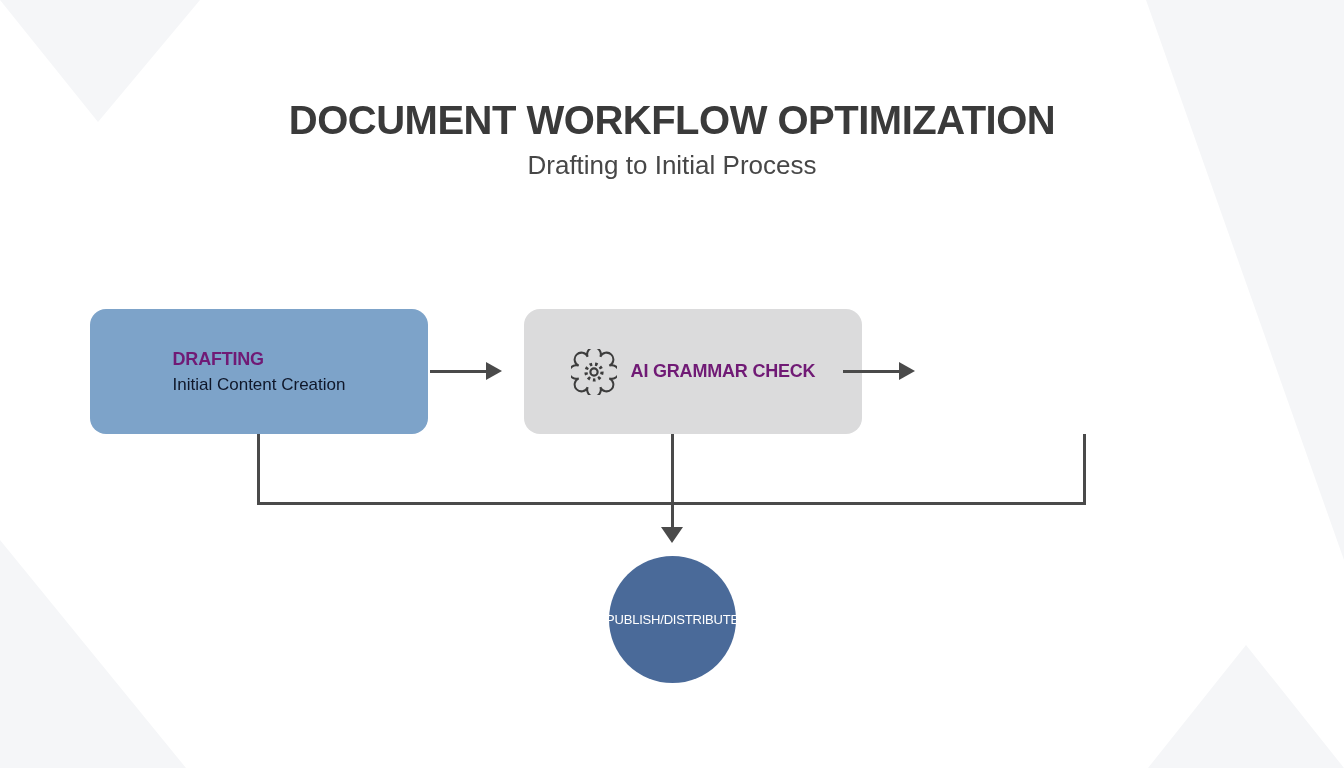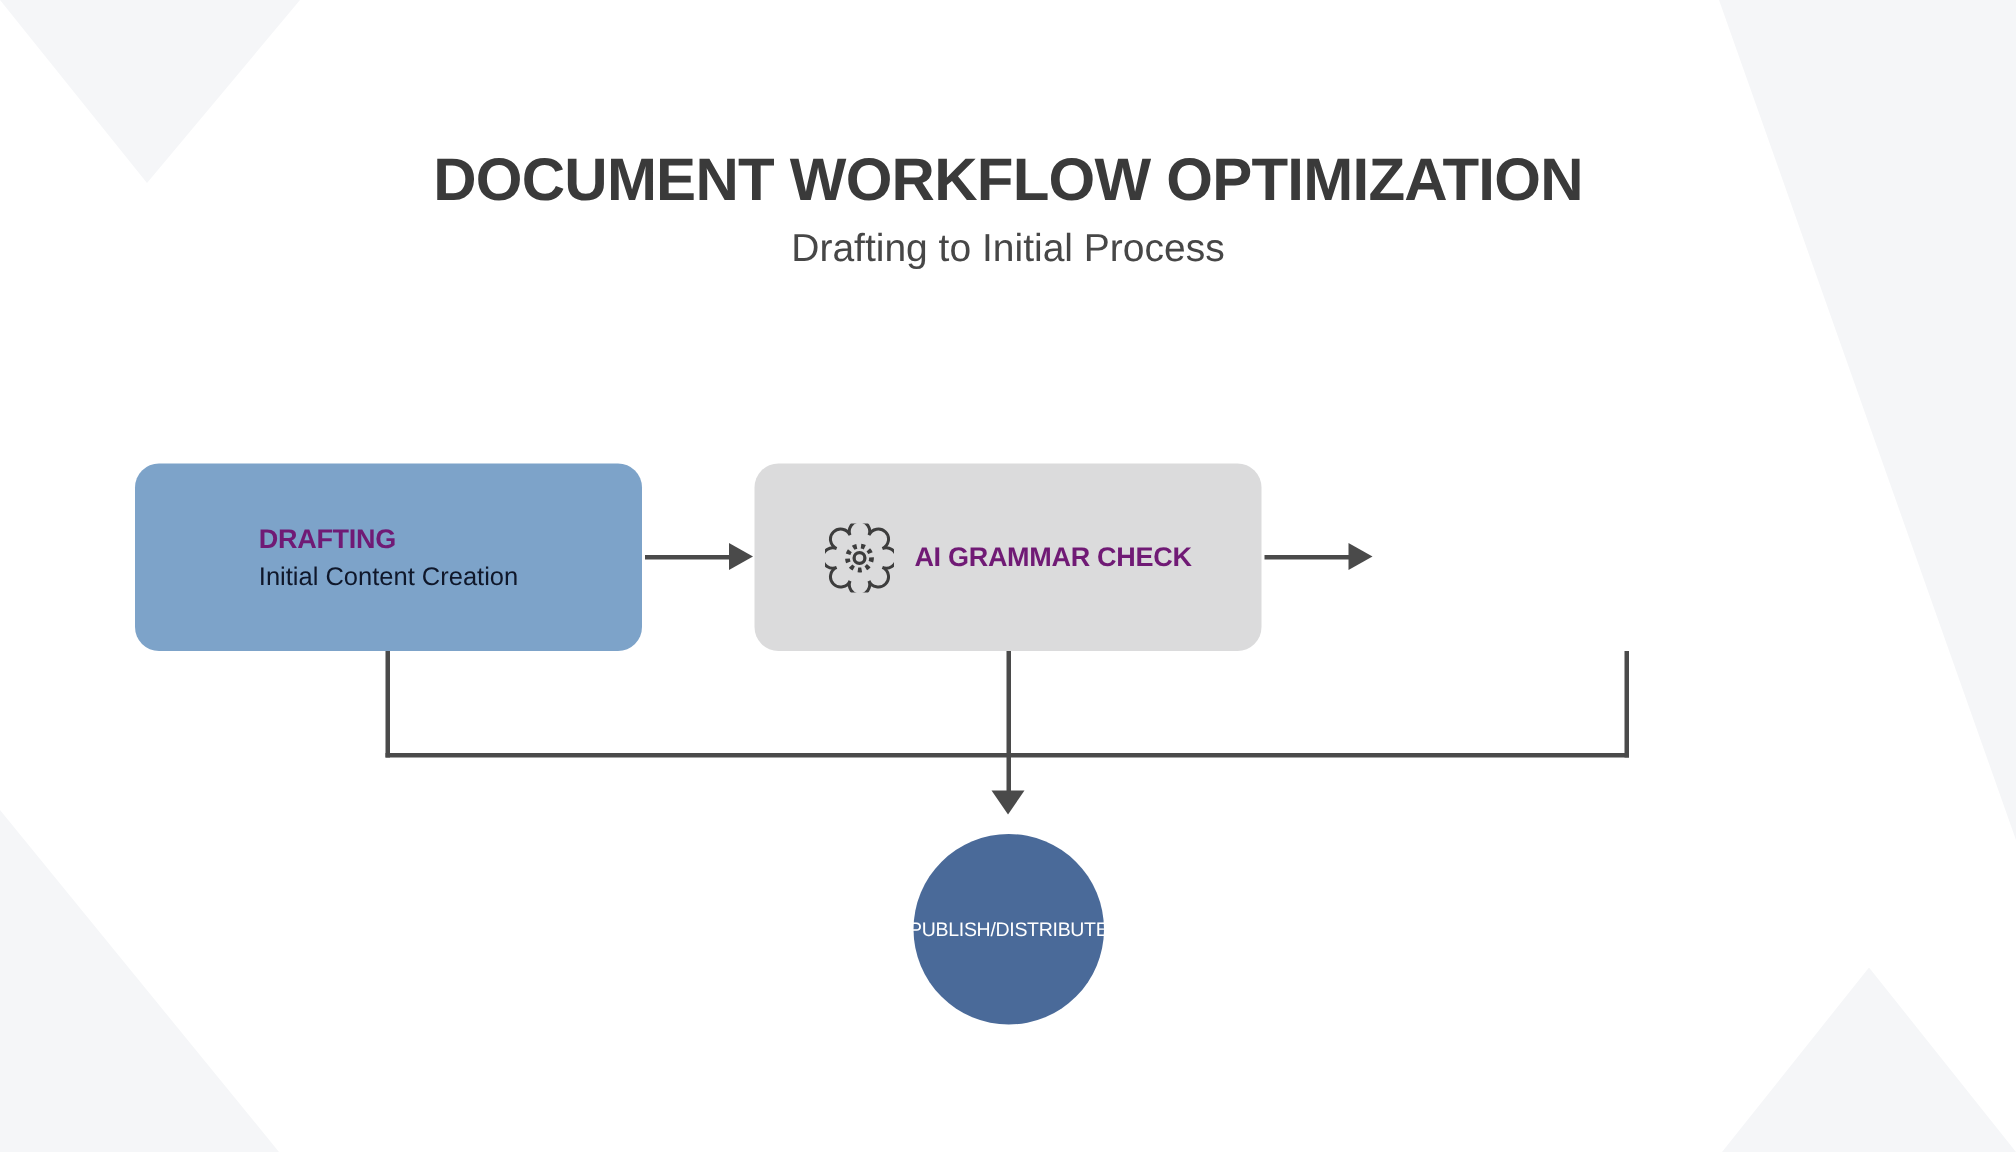--- a/index.html
+++ b/index.html
@@ -33,21 +33,21 @@
     text-align: center; font-size: 26px; font-weight: normal; color: #474747;
   }
 
   
   .node {
     position: absolute; top: 309px; width: 338px; height: 125px;
     border-radius: 16px;
     display: flex; align-items: center; justify-content: center;
   }
   .node-1 { left: 90px; }
-  .node-2 { left: 503px; }
+  .node-2 { left: 524px; }
   .node-3 { left: 916px; width: 337px; }
   .node-text { display: flex; flex-direction: column; align-items: flex-start; }
   .node-title { font-size: 18px; font-weight: bold; letter-spacing: -0.2px; color: #701a75; }
   .node-sub { font-size: 17px; color: #0f172a; margin-top: 5px; }
   .node-icon { flex: 0 0 auto; }
   .icon-left { margin-right: 14px; }
   .icon-right { margin-left: 12px; }
 
   
   .line { position: absolute; background: #4a4a4a; }

